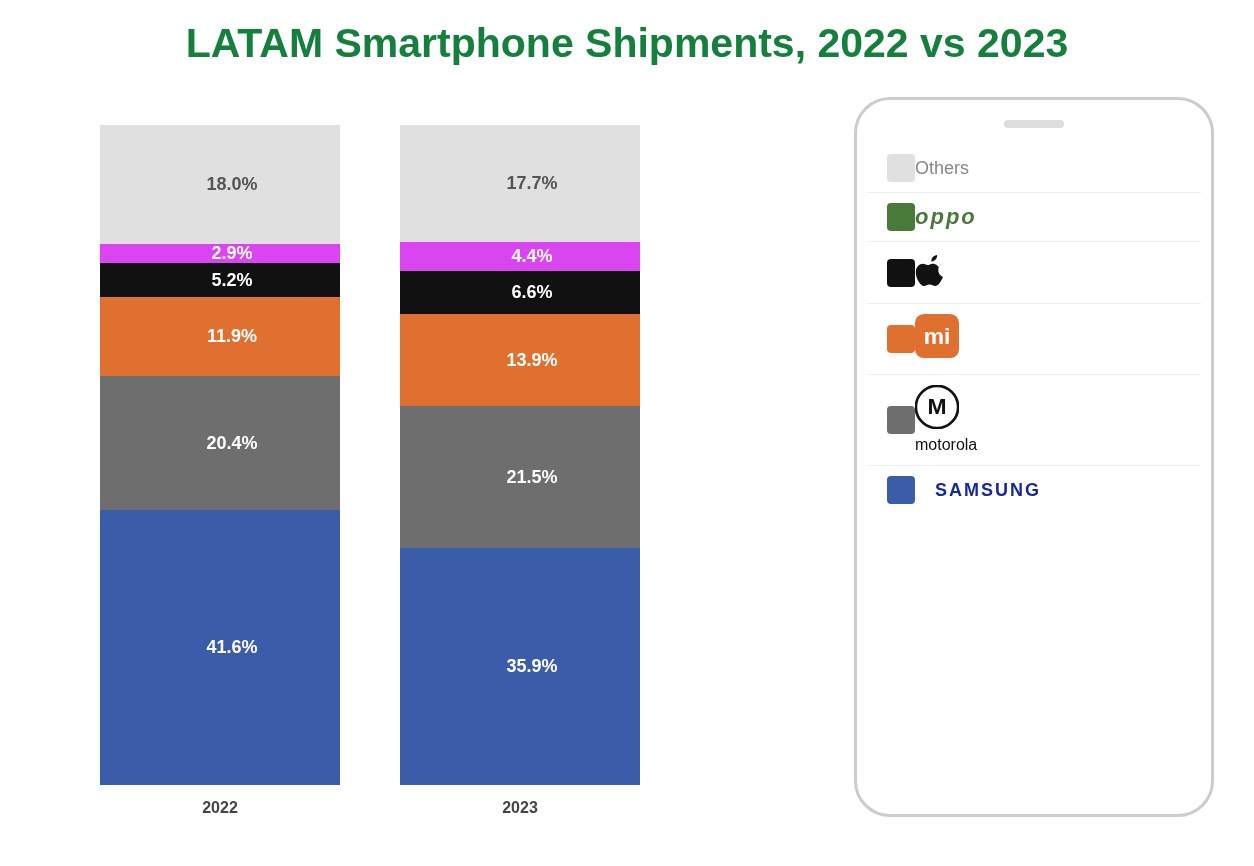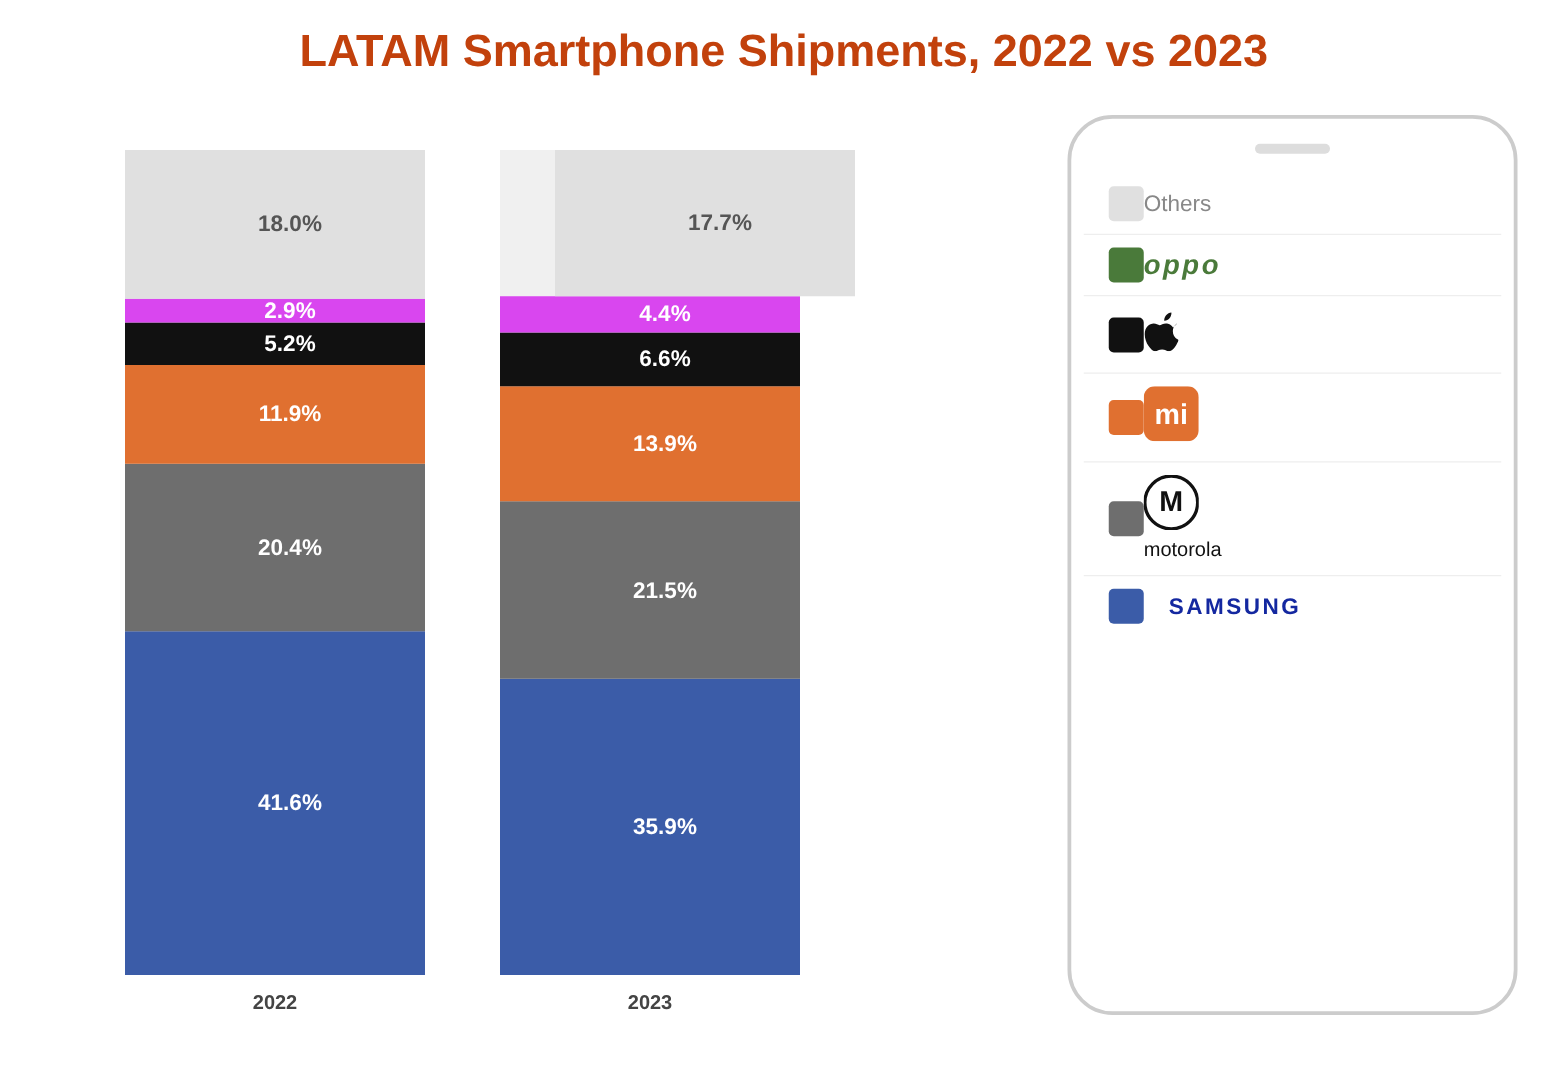--- a/index.html
+++ b/index.html
@@ -7,23 +7,23 @@
       background: #fff;
       font-family: 'Arial', sans-serif;
       width: 1254px;
       height: 866px;
       display: flex;
       flex-direction: column;
       align-items: center;
       padding: 20px 40px;
     }
     .page-title {
-      font-size: 36px;
+      font-size: 41px;
       font-weight: 800;
-      color: #c2410c;
+      color: #15803d;
       margin-bottom: 30px;
       text-align: left;
     }
     .content-area {
       display: flex;
       flex-direction: row;
       align-items: flex-end;
       width: 100%;
       gap: 0px;
     }
@@ -198,21 +198,21 @@
             </div>
             <div class="bar-segment xiaomi" style="height: 13.9%; width: 100%;">
               <span>13.9%</span>
             </div>
             <div class="bar-segment apple" style="height: 6.6%; width: 100%;">
               <span>6.6%</span>
             </div>
             <div class="bar-segment oppo" style="height: 4.4%; width: 100%;">
               <span>4.4%</span>
             </div>
-            <div class="bar-segment others" style="height: 17.7%; width: 100%; margin-left: 44px;">
+            <div class="bar-segment others" style="height: 17.7%; width: 100%;">
               <span>17.7%</span>
             </div>
           </div>
         <div class="bar-label">2023</div>
       </div>
     </div>
   </div>
 
   <div class="phone-mockup">
     <div class="phone-speaker"></div>

